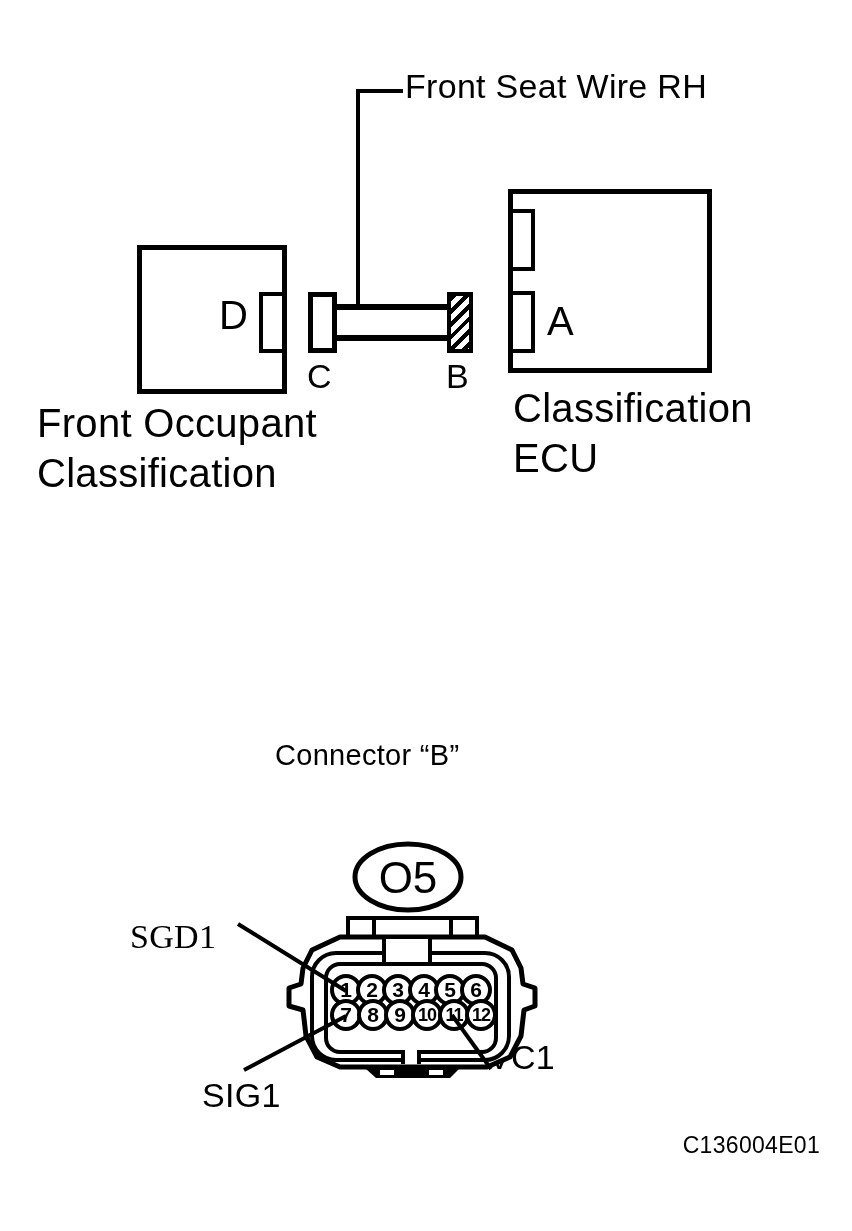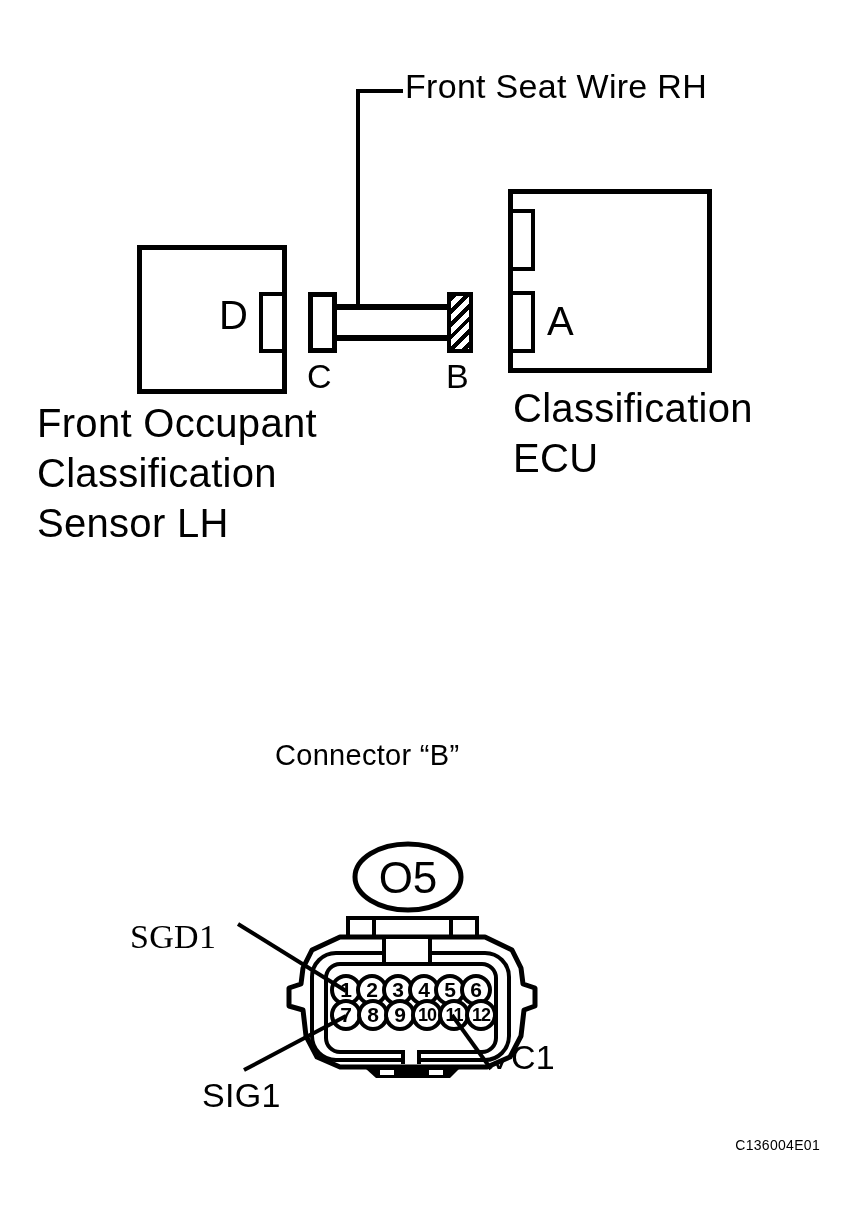--- a/index.html
+++ b/index.html
@@ -6,21 +6,21 @@
   html,body { background:#ffffff; }
   .page {
     position:relative; width:852px; height:1231px; background:#fff;
     font-family:"Liberation Sans", sans-serif; color:#000; overflow:hidden;
   }
   .t { position:absolute; white-space:nowrap; color:#000; }
   .lbl { font-size:40px; line-height:50px; letter-spacing:.3px; }
   .single { font-size:34px; line-height:34px; letter-spacing:.3px; }
   .boxletter { font-size:40px; line-height:40px; }
   .small-letter { font-size:34px; line-height:34px; }
-  .code { font-size:14px; line-height:21px; letter-spacing:.3px; }
+  .code { font-size:23px; line-height:21px; letter-spacing:.3px; }
 
   .box { position:absolute; border:5px solid #000; background:#fff; }
   .tab { position:absolute; border:4px solid #000; background:#fff; z-index:3; }
   .conn { position:absolute; background:#fff; z-index:2; }
   .bar  { position:absolute; background:#fff; border-top:6px solid #000; border-bottom:6px solid #000; z-index:1; }
   .hatch {
     background-color:#fff;
     background-image:repeating-linear-gradient(135deg, #000 0 4px, rgba(0,0,0,0) 4px 9px);
   }
   svg.overlay { position:absolute; left:0; top:0; z-index:5; pointer-events:none; }
@@ -48,21 +48,20 @@
   <div class="t small-letter" style="left:446px; top:359px;">B</div>
 
   <div class="box" style="left:508px; top:189px; width:204px; height:184px;"></div>
   <div class="tab" style="left:509px; top:209px; width:26px; height:62px;"></div>
   <div class="tab" style="left:509px; top:291px; width:26px; height:62px;"></div>
   <div class="t boxletter" style="left:547px; top:301px;">A</div>
 
   <div class="t lbl" style="left:37px; top:398px;">
     <div>Front Occupant</div>
     <div>Classification</div>
-    <div>Sensor LH</div>
   </div>
   <div class="t lbl" style="left:513px; top:383px;">
     <div>Classification</div>
     <div>ECU</div>
   </div>
 
   <div class="t single" style="left:275px; top:738px; font-size:29px;">Connector “B”</div>
 
   <div class="t single" style="left:130px; top:920px;font-family:Liberation Serif, serif;">SGD1</div>
   <div class="t single" style="left:178px; top:1078px;margin-left:24px;">SIG1</div>

